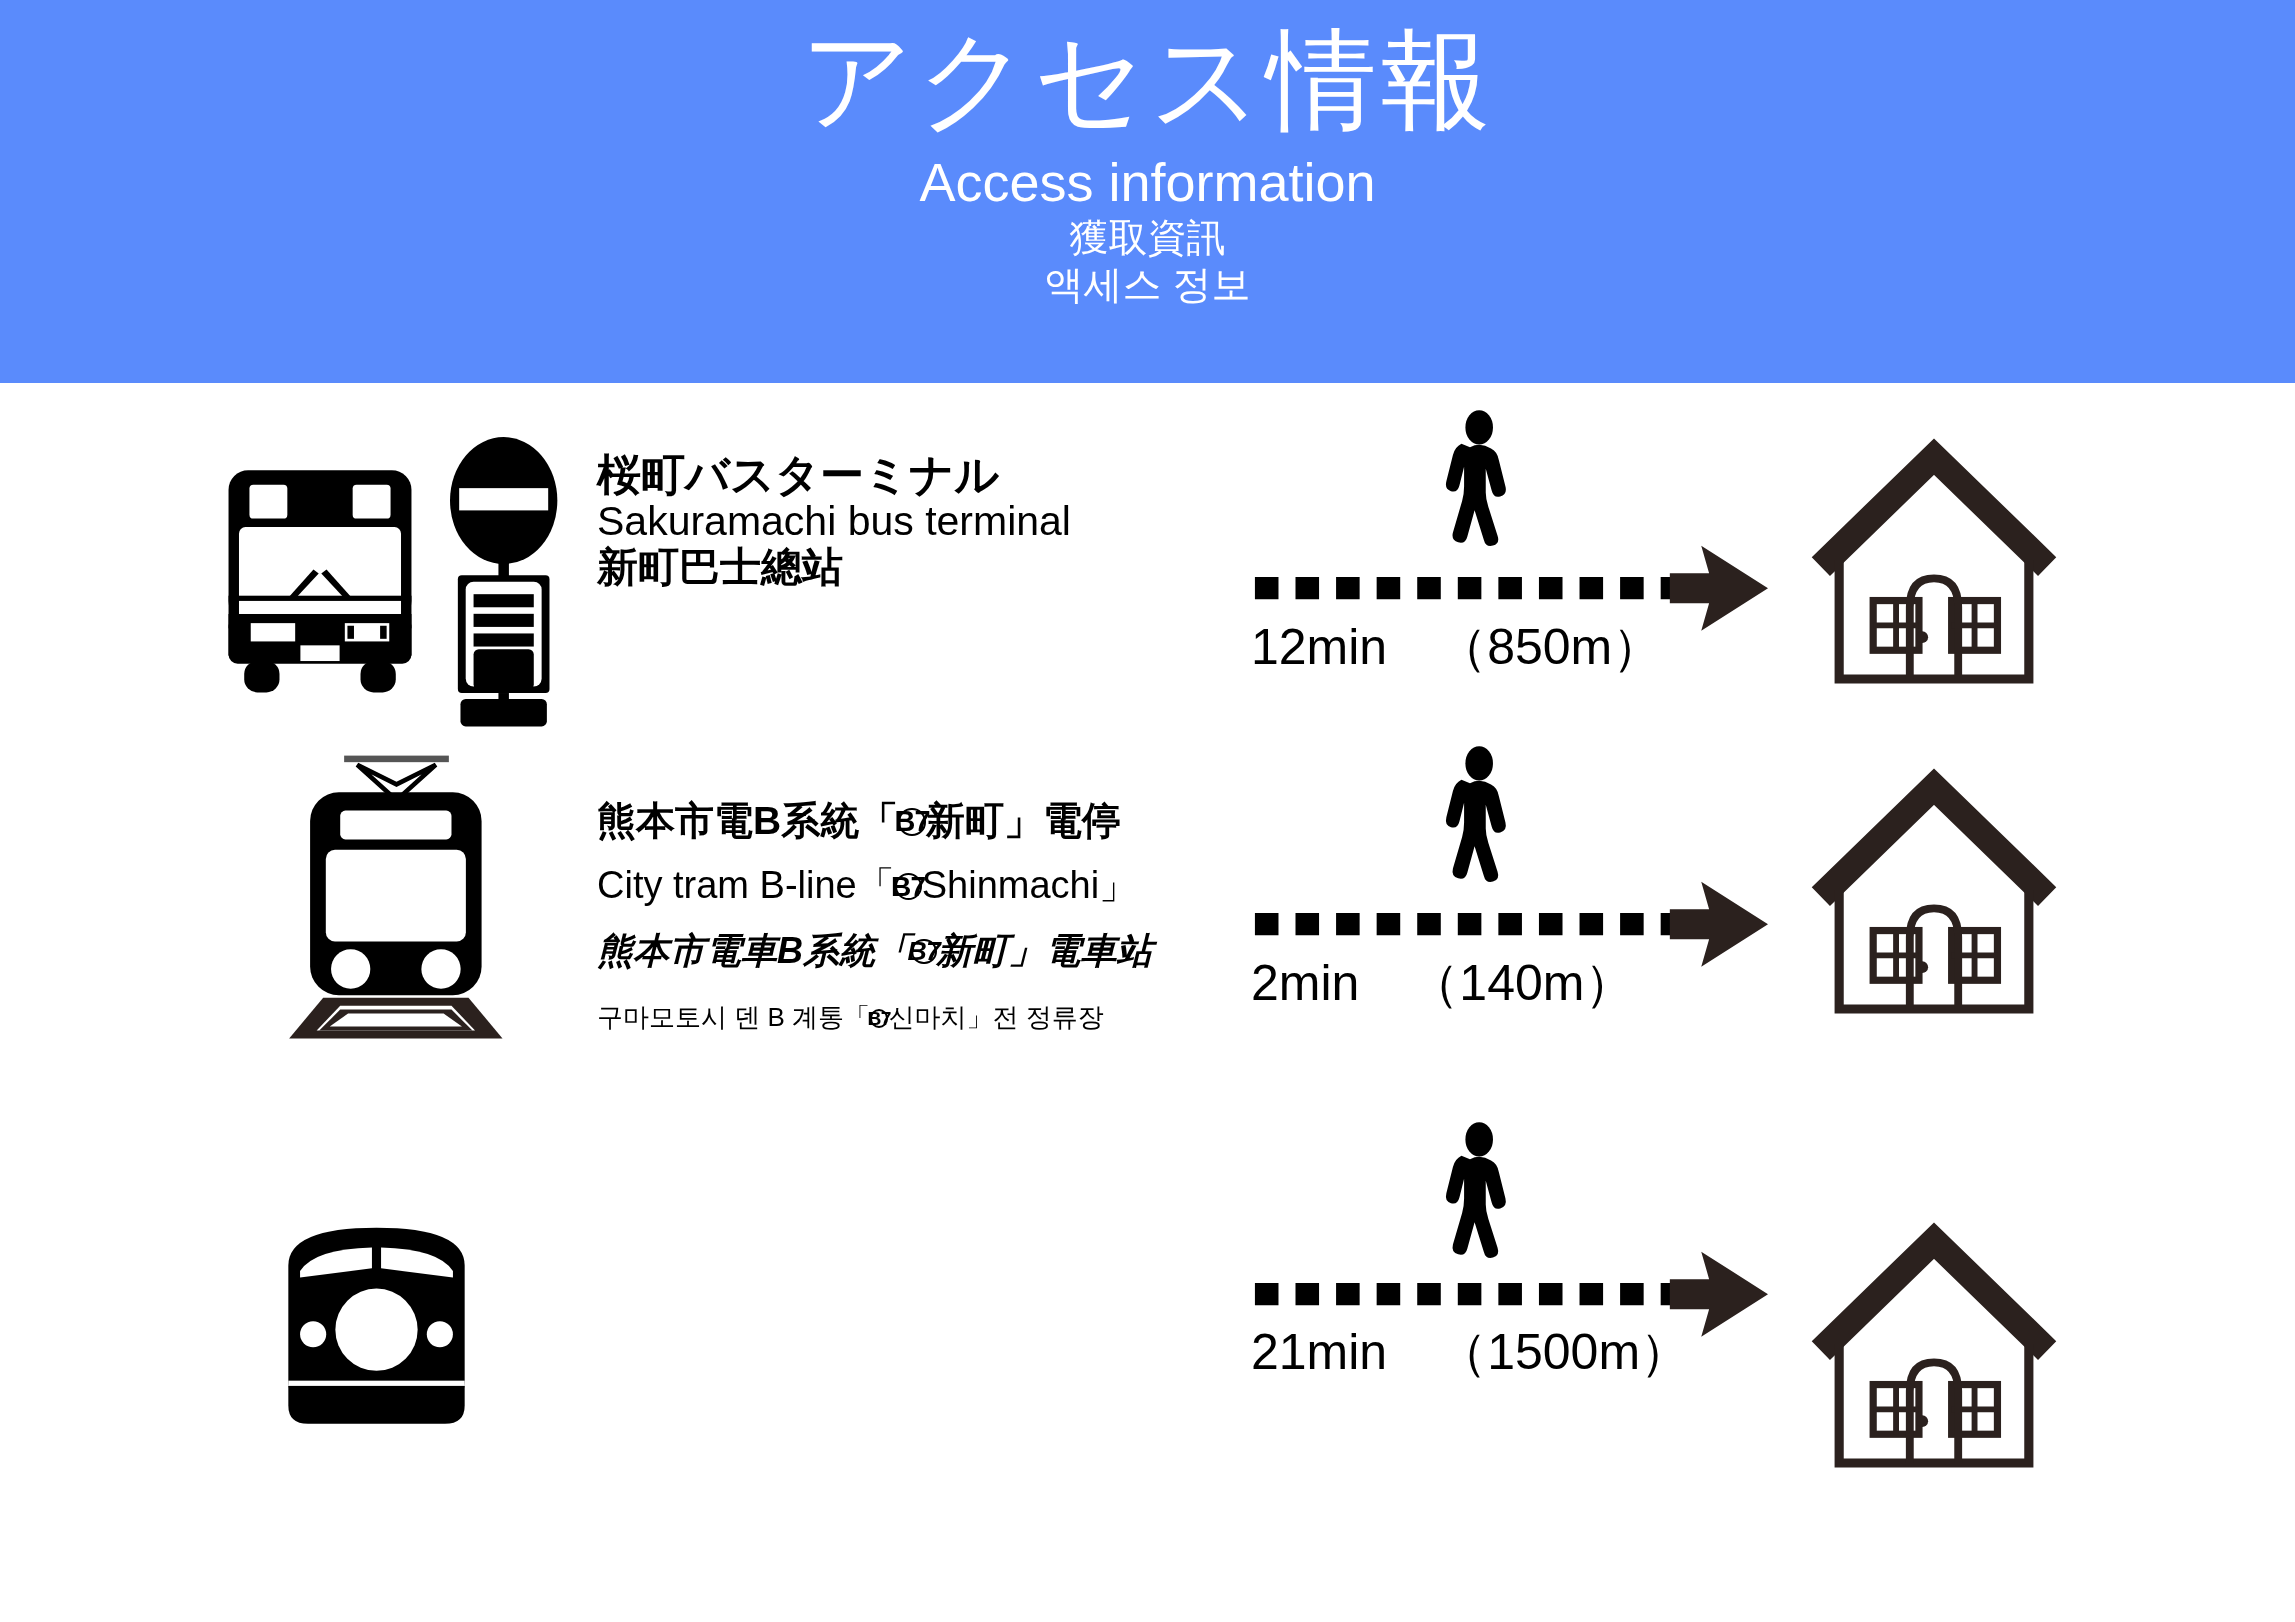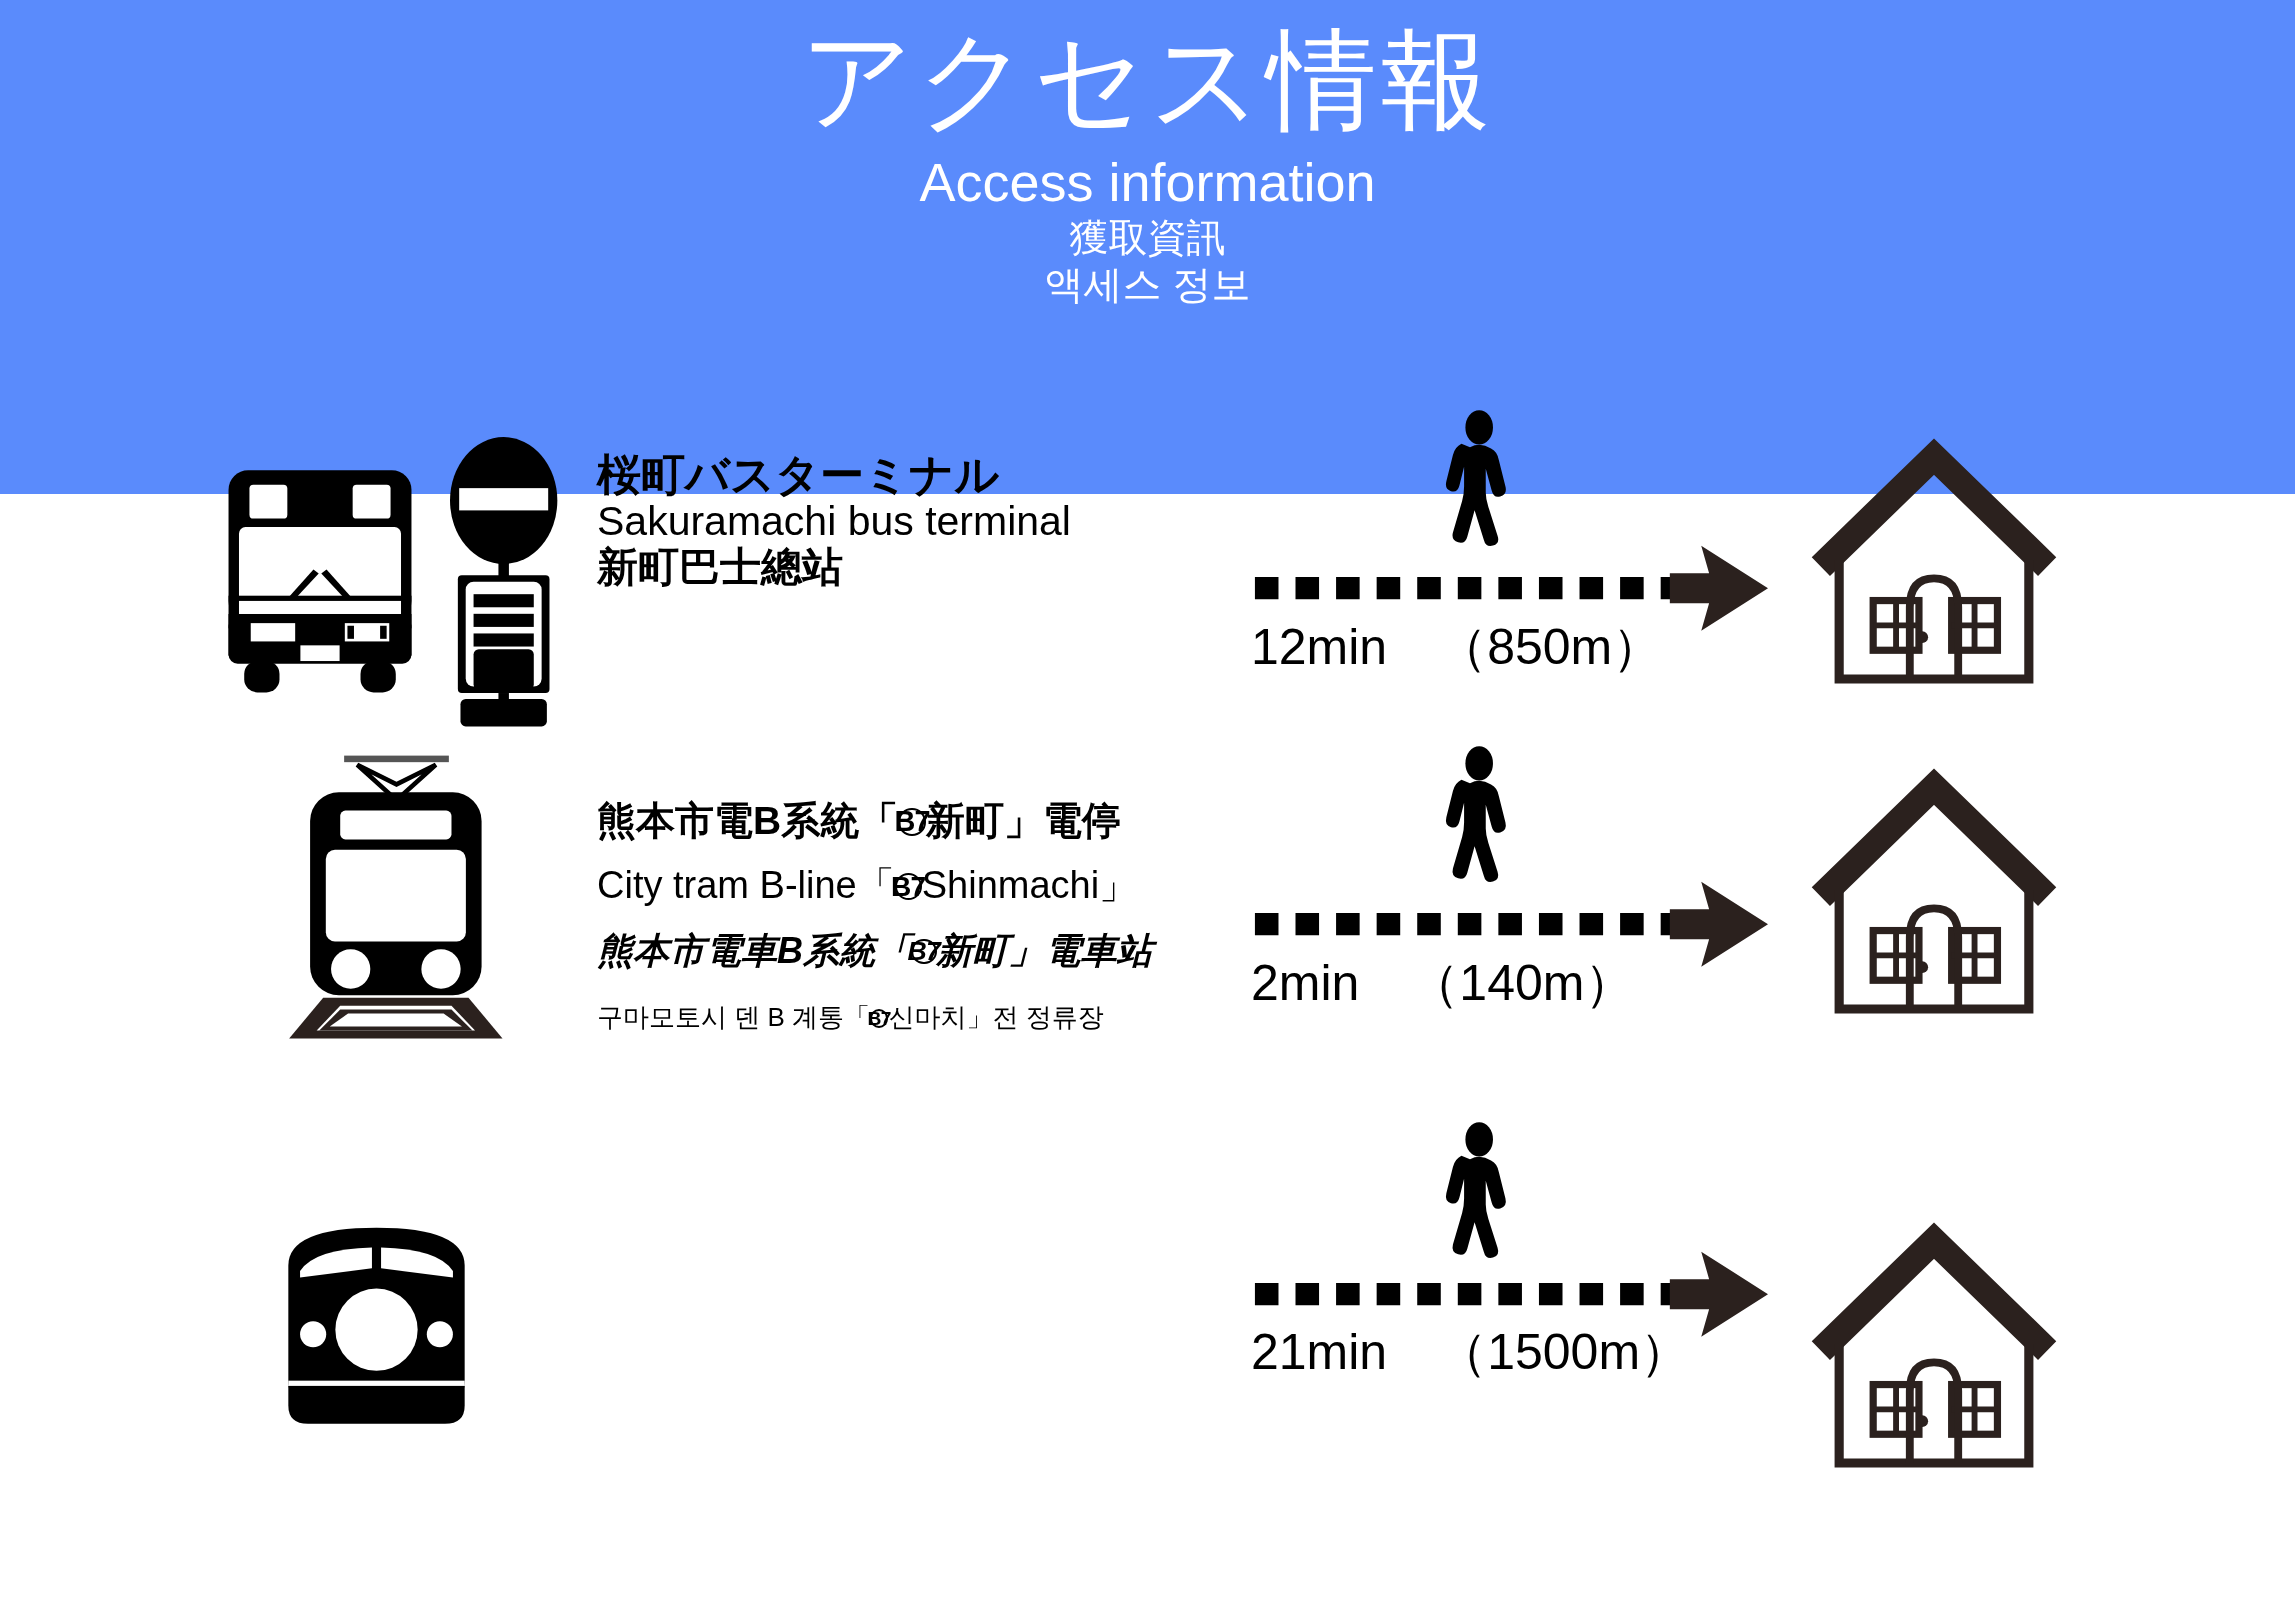--- a/index.html
+++ b/index.html
@@ -6,21 +6,21 @@
   html,body { width:2295px; height:1623px; background:#ffffff; }
   body {
     font-family:"Liberation Sans","DejaVu Sans",sans-serif;
     color:#000;
     overflow:hidden;
     position:relative;
   }
 
   
   #header {
-    position:absolute; left:0; top:0; width:2295px; height:494px;
+    position:absolute; left:0; top:0; width:2295px; height:383px;
     background:#5a8bfc;
     display:flex; flex-direction:column; align-items:center; justify-content:flex-start;
     padding-top:13px;
   }
   #header .title-ja {
     color:#fff; font-size:110px; line-height:1.22; font-weight:400;
     letter-spacing:3.9px; white-space:nowrap;
   }
   #header .title-en {
     color:#fff; font-size:54px; line-height:1.18; font-weight:400; margin-top:3.9px;

